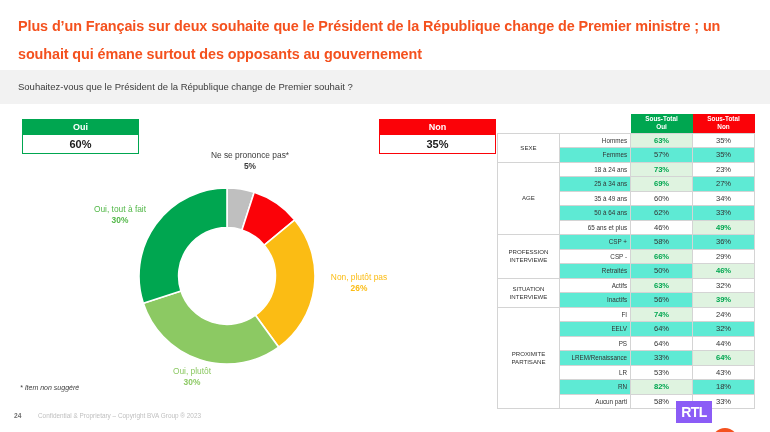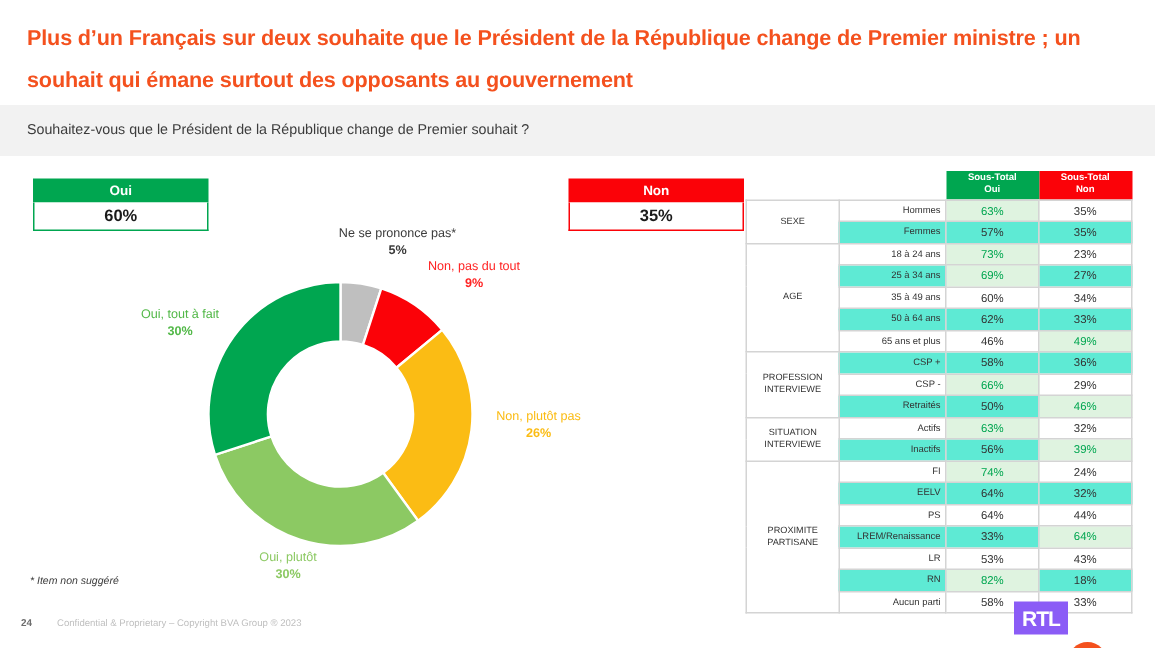--- a/index.html
+++ b/index.html
@@ -47,21 +47,21 @@
   #box-non .vl { border-color: #FB0208; }
 
   
   #donut-wrap { position: absolute; left: 134px; top: 183px; width: 186px; height: 186px; }
   #donut-wrap svg { display: block; }
 
   .dlabel { position: absolute; font-size: 8.4px; line-height: 11px; font-weight: bold; }
   .dlabel .nm { font-weight: bold; }
   #lbl-oui-tout  { left: 74px;  top: 204px; width: 92px; text-align: center; color: #52B848; }
   #lbl-oui-tout .nm { color: #52B848; font-weight: normal; }
-  #lbl-nsp        { left: 221px; top: 150px; width: 88px; text-align: center; color: #3C3C3C; }
+  #lbl-nsp        { left: 206px; top: 150px; width: 88px; text-align: center; color: #3C3C3C; }
   #lbl-nsp .nm    { font-weight: normal; }
   #lbl-non-pasdutout { left: 273px; top: 172px; width: 86px; text-align: center; color: #FF2424; }
   #lbl-non-pasdutout .nm { font-weight: normal; }
   #lbl-non-plutot { left: 313px; top: 272px; width: 92px; text-align: center; color: #FBBC14; }
   #lbl-non-plutot .nm { font-weight: normal; }
   #lbl-oui-plutot { left: 146px; top: 366px; width: 92px; text-align: center; color: #8CC963; }
   #lbl-oui-plutot .nm { font-weight: normal; }
 
   
   #tbl { position: absolute; left: 497px; top: 114px; width: 258px; }
@@ -83,21 +83,21 @@
   .rowlbl {
     width: 48px; text-align: right; padding-right: 3px;
     font-size: 6.3px; color: #333;
     border: 1px solid #D4D4D4;
   }
   .val {
     width: 52px; text-align: center; font-size: 7.6px; color: #333;
     border: 1px solid #D4D4D4; height: 14.5px;
   }
   tr.alt .rowlbl, tr.alt .val { background: #5eead4; }
-  td.hi { background: #DFF3E0 !important; color: #00A650; font-weight: normal; }
+  td.hi { background: #DFF3E0 !important; color: #00A650; font-weight: bold; }
 
   
   .footnote {
     position: absolute; left: 20px; top: 384px;
     font-size: 7px; font-style: italic; color: #3C3C3C;
   }
   .pagenum {
     position: absolute; left: 14px; top: 412px;
     font-size: 6.6px; font-weight: bold; color: #6E6E6E;
   }
@@ -149,24 +149,20 @@
   <div class="dlabel" id="lbl-oui-tout">
     <div class="nm">Oui, tout à fait</div>
     <div>30%</div>
   </div>
 
   <div class="dlabel" id="lbl-nsp">
     <div class="nm">Ne se prononce pas*</div>
     <div>5%</div>
   </div>
 
-  <div class="dlabel" id="lbl-non-pasdutout">
-    <div class="nm">Non, pas du tout</div>
-    <div>9%</div>
-  </div>
 
   <div class="dlabel" id="lbl-non-plutot">
     <div class="nm">Non, plutôt pas</div>
     <div>26%</div>
   </div>
 
   <div class="dlabel" id="lbl-oui-plutot">
     <div class="nm">Oui, plutôt</div>
     <div>30%</div>
   </div>

